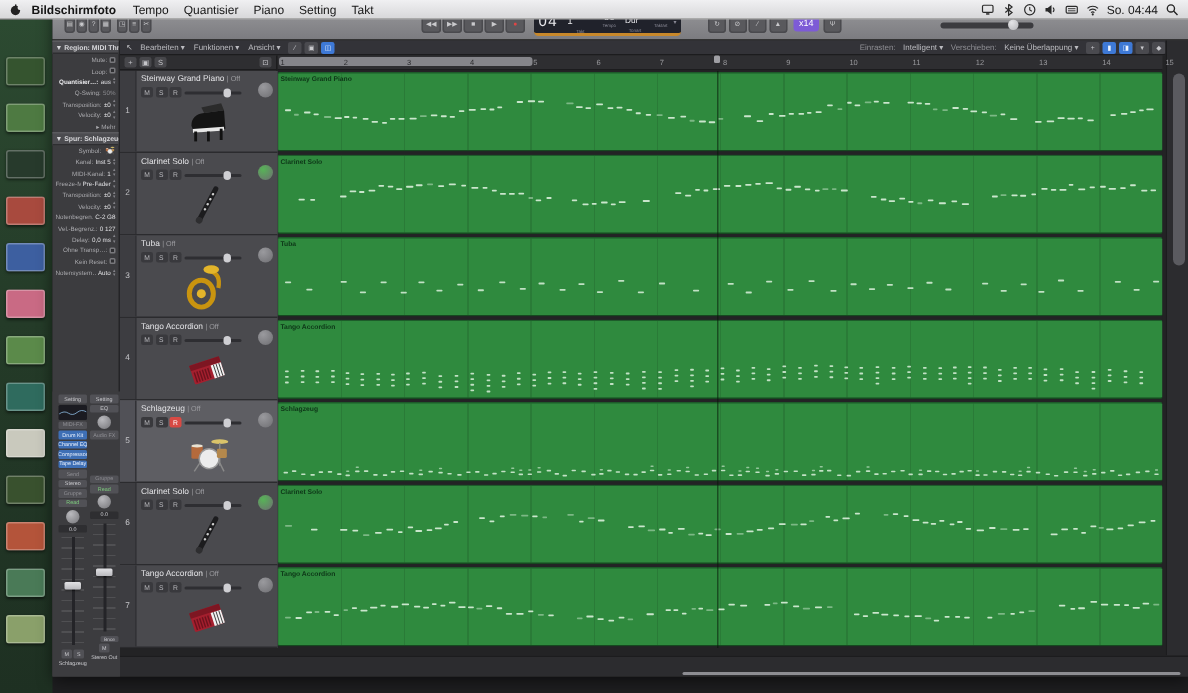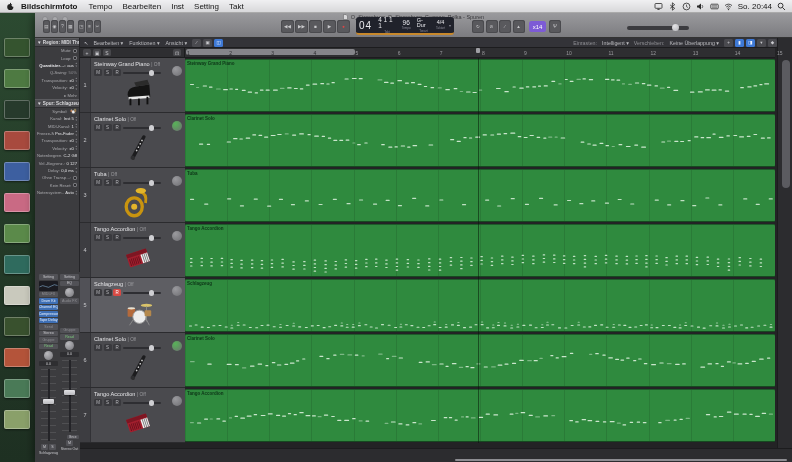--- a/index.html
+++ b/index.html
@@ -13,21 +13,21 @@
   .menubar .app{font-weight:bold;margin:0 6px;}
   .menubar .mi{margin:0 5px;}
   .mb-right{margin-left:auto;display:flex;align-items:center;gap:5px;}
   .sicon svg{display:block;}
   
   .desktop{position:absolute;left:0;top:13px;width:35px;height:449px;
     background:linear-gradient(180deg,#2c4a31,#243b28 45%,#1e3022);}
   .dicon{position:absolute;left:4px;width:26px;height:19px;border-radius:2px;
     border:1px solid rgba(255,255,255,.28);box-shadow:0 1px 2px rgba(0,0,0,.5);}
   
-  .window{position:absolute;left:35px;top:13px;width:757px;height:449px;background:#2a2a2c;
+  .window{position:absolute;left:35px;top:2px;width:757px;height:449px;background:#2a2a2c;
     box-shadow:0 2px 10px rgba(0,0,0,.6);}
   .titlebar{position:absolute;left:0;top:0;width:757px;height:25px;
     background:linear-gradient(#9a9a9d,#7c7c80);border-bottom:1px solid #333;}
   .tl{position:absolute;top:3px;width:6px;height:6px;border-radius:50%;
     background:#a9a9ac;border:1px solid #8b8b8e;}
   .wtitle{position:absolute;top:0px;left:200px;right:200px;height:8px;display:flex;
     align-items:center;justify-content:center;gap:3px;font-size:5.5px;color:#3a3a3d;white-space:nowrap;}
   .cbtn{position:absolute;top:7px;height:13px;border-radius:2.5px;background:#59595d;
     color:#c9c9cc;display:flex;align-items:center;justify-content:center;font-size:4.5px;
     box-shadow:inset 0 0 0 1px #4a4a4e;}
@@ -154,22 +154,22 @@
     <span class="sicon">
         <svg width="9" height="9" viewBox="0 0 9 9">
           <circle cx="4.3" cy="5" r="3.1" fill="#222"></circle>
           <circle cx="7.2" cy="3.2" r="1.5" fill="#e6e6e8"></circle>
           <rect x="4" y="0.8" width="1" height="1.6" rx="0.5" fill="#222"></rect>
         </svg>
       </span>
     <span class="app">Bildschirmfoto</span>
     <span id="menu-items" style="display:flex">
         <span class="mi">Tempo</span>
-        <span class="mi">Bearbeiten</span>
-        <span class="mi">Inst</span>
+        <span class="mi">Quantisier</span>
+        <span class="mi">Piano</span>
         <span class="mi">Setting</span>
         <span class="mi">Takt</span>
       </span>
     <span class="mb-right">
       <span id="status-icons" style="display:flex;gap:5px">
           <span class="sicon">
             <svg width="9" height="9" viewBox="0 0 9 9">
               <rect x="1" y="1.5" width="7" height="4.8" rx="0.8" fill="none" stroke="#2a2a2a" stroke-width="0.8"></rect>
               <rect x="3.4" y="6.8" width="2.2" height="1" fill="#2a2a2a"></rect>
             </svg>
@@ -197,21 +197,21 @@
               <path d="M2 3.8h5 M2 5.2h5" stroke="#2a2a2a" stroke-width="0.6"></path>
             </svg>
           </span>
           <span class="sicon">
             <svg width="9" height="9" viewBox="0 0 9 9">
               <path d="M1 3.6a5 5 0 0 1 7 0 M2.2 5a3.2 3.2 0 0 1 4.6 0 M3.4 6.4a1.6 1.6 0 0 1 2.2 0" fill="none" stroke="#2a2a2a" stroke-width="0.8"></path>
               <circle cx="4.5" cy="7.6" r="0.7" fill="#2a2a2a"></circle>
             </svg>
           </span>
         </span>
-      <span class="clock">So. 20:44</span>
+      <span class="clock">So. 04:44</span>
       <span class="sicon">
           <svg width="9" height="9" viewBox="0 0 9 9">
             <circle cx="3.6" cy="3.6" r="2.4" fill="none" stroke="#222" stroke-width="0.9"></circle>
             <line x1="5.4" y1="5.4" x2="8" y2="8" stroke="#222" stroke-width="0.9"></line>
           </svg>
         </span>
     </span>
   </div>
 
   <div class="desktop" id="desktop">

